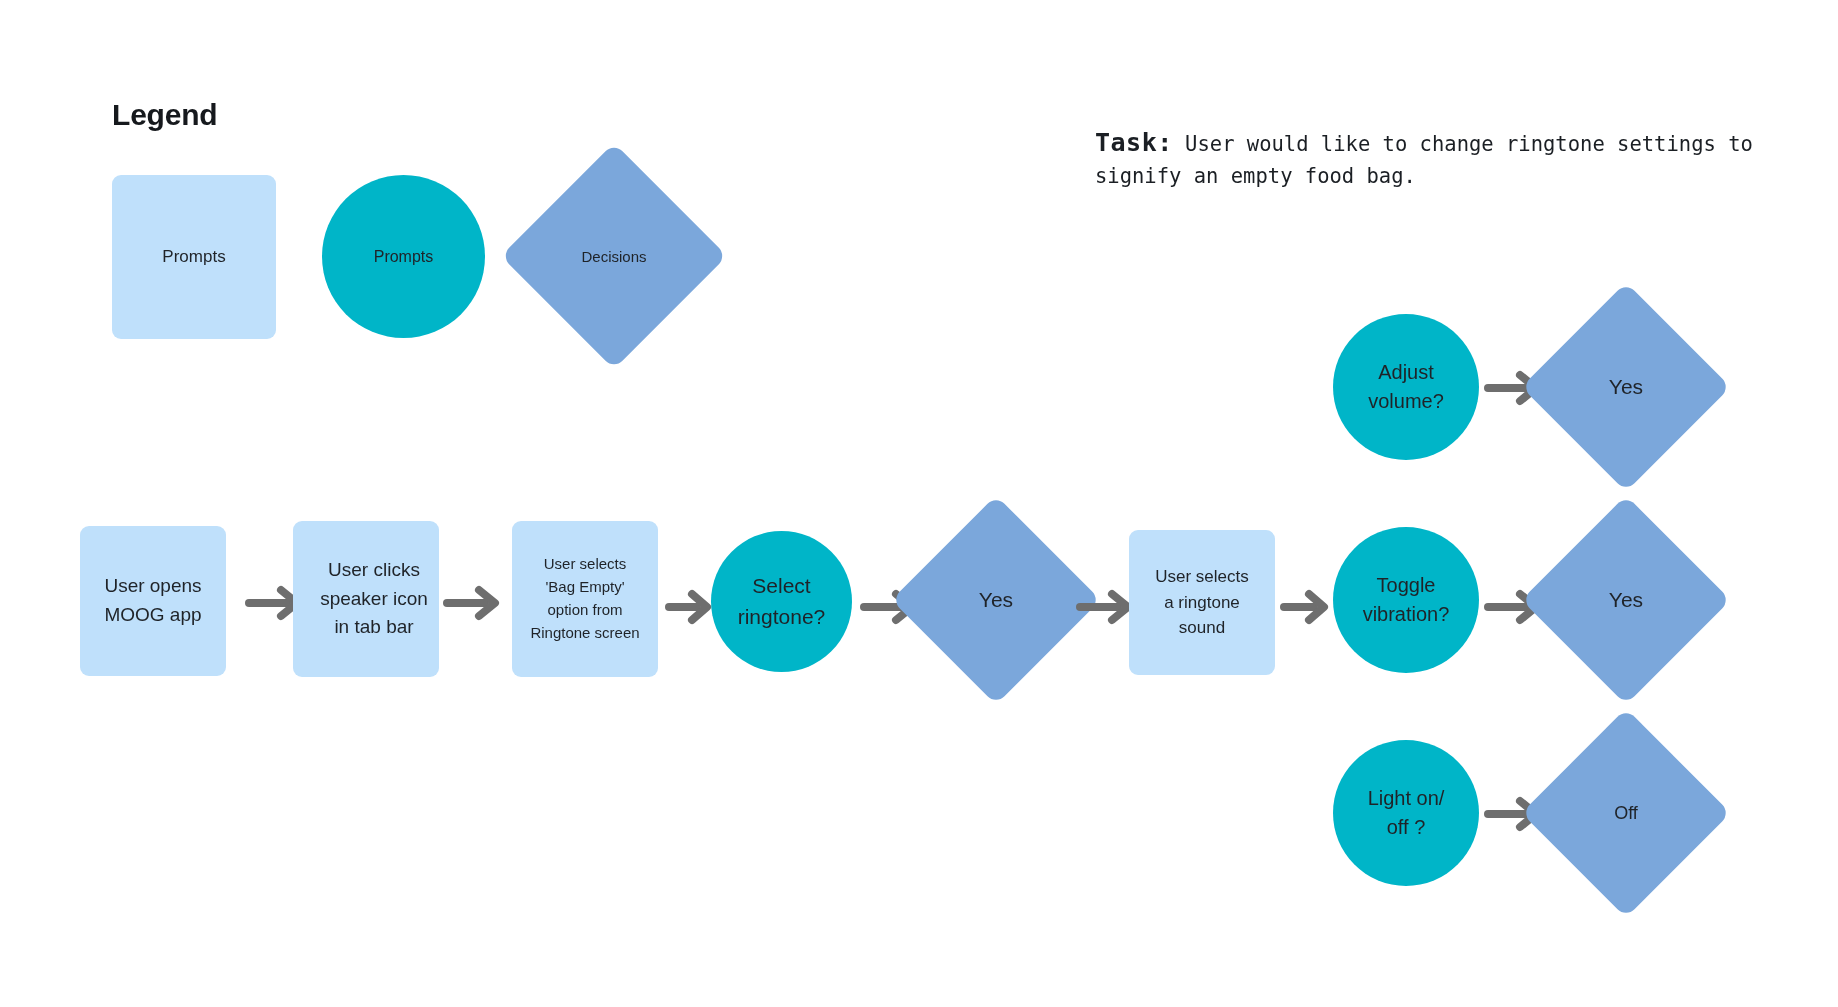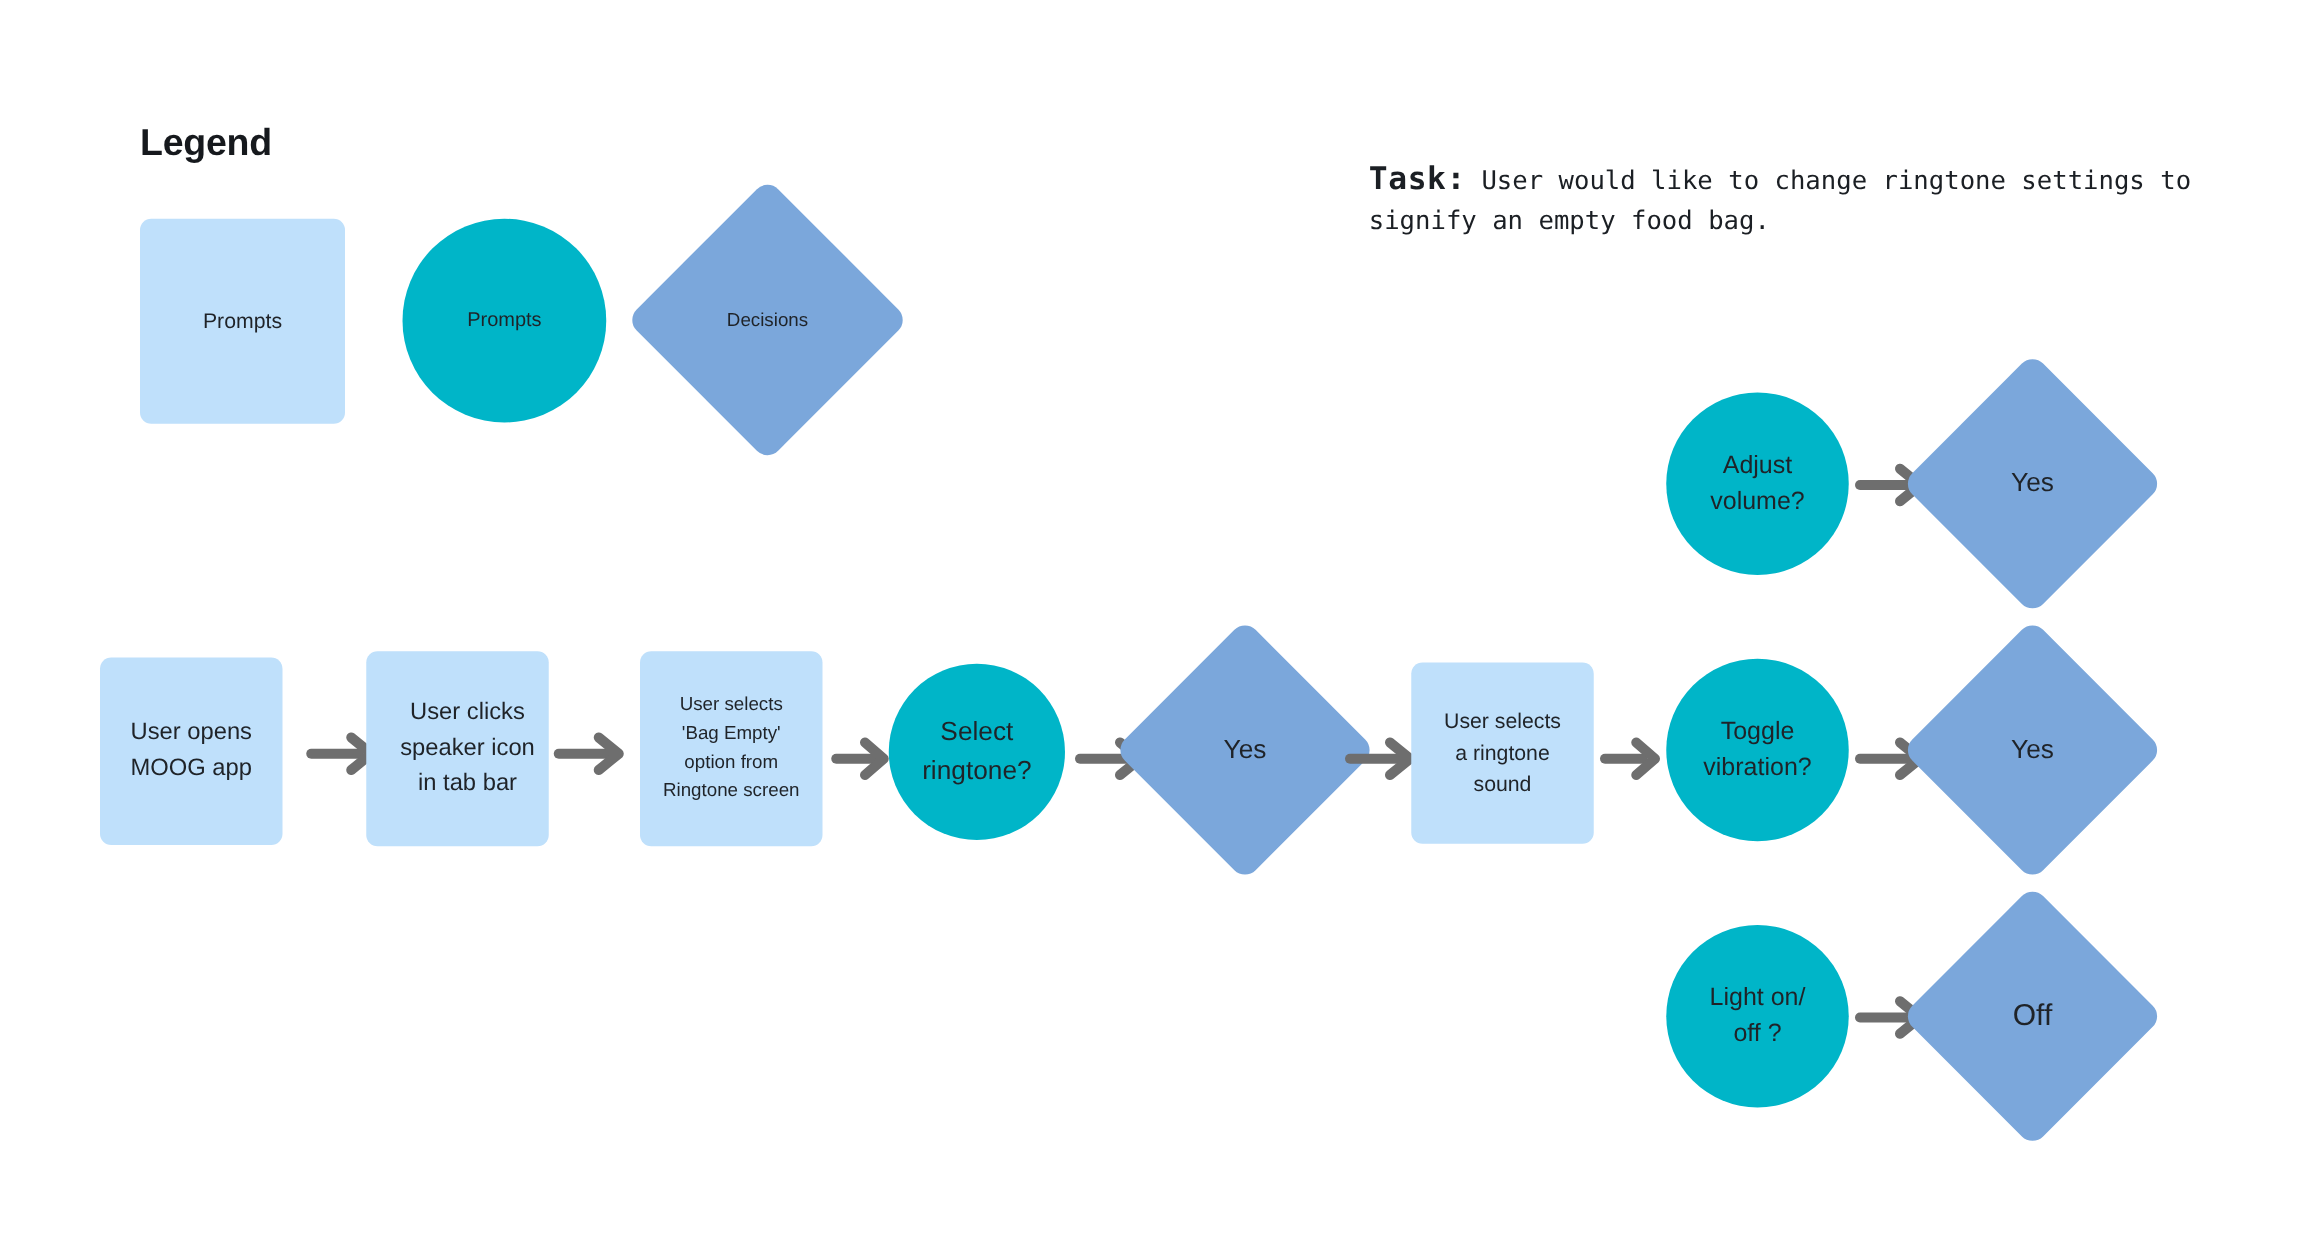--- a/index.html
+++ b/index.html
@@ -244,18 +244,18 @@
 off ?</span>
   </div>
 
   <div class="arrow" style="left:1486px; top:794px;">
     <svg width="60" height="40" viewBox="0 0 60 40">
       <line x1="2" y1="20" x2="40" y2="20" stroke="#6E6E6E" stroke-width="8" stroke-linecap="round"></line>
       <polyline points="34,7 50,20 34,33" fill="none" stroke="#6E6E6E" stroke-width="8" stroke-linecap="round" stroke-linejoin="round"></polyline>
     </svg>
   </div>
 
-  <div class="decision-wrap" style="left:1552px; top:739px; width:148px; height:148px; font-size:24px;">
+  <div class="decision-wrap" style="left:1552px; top:739px; width:148px; height:148px; font-size:18px;">
     <div class="decision-shape"></div>
     <span class="node-label">Off</span>
   </div>
 
 </div>
 
 </body></html>

